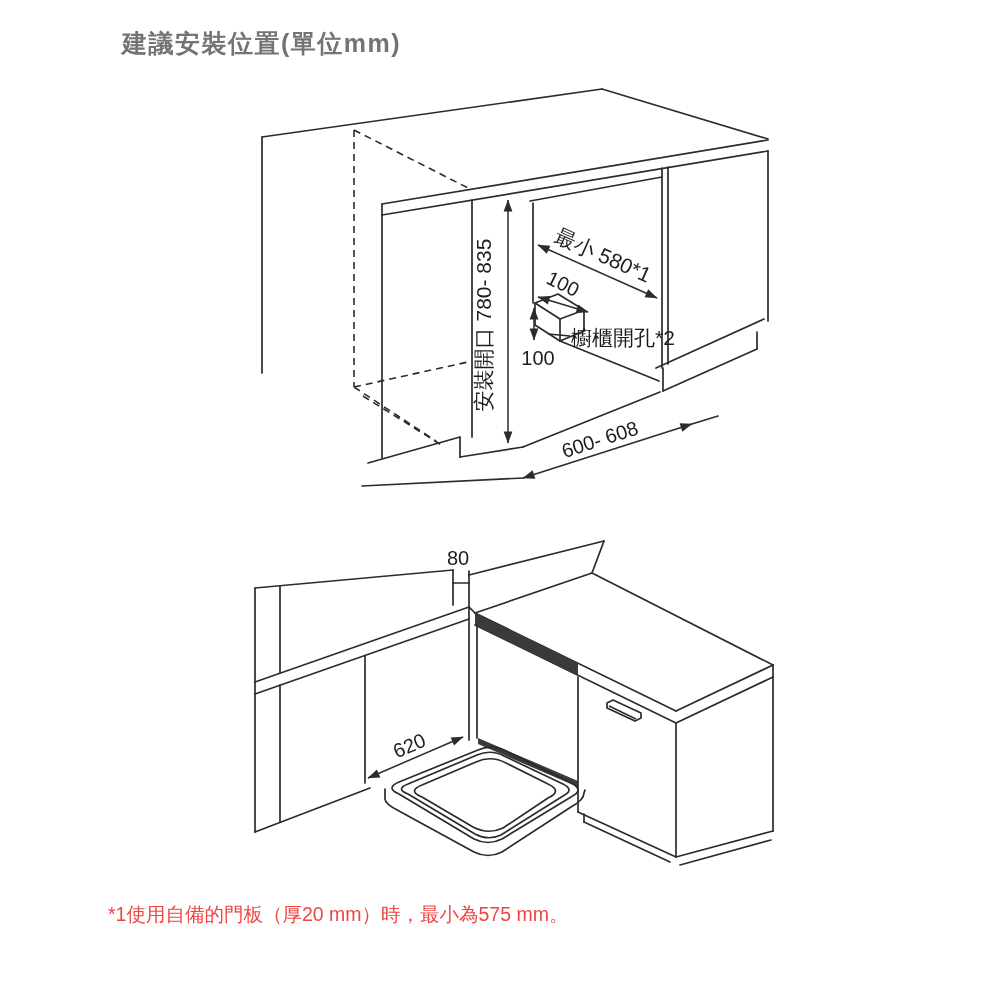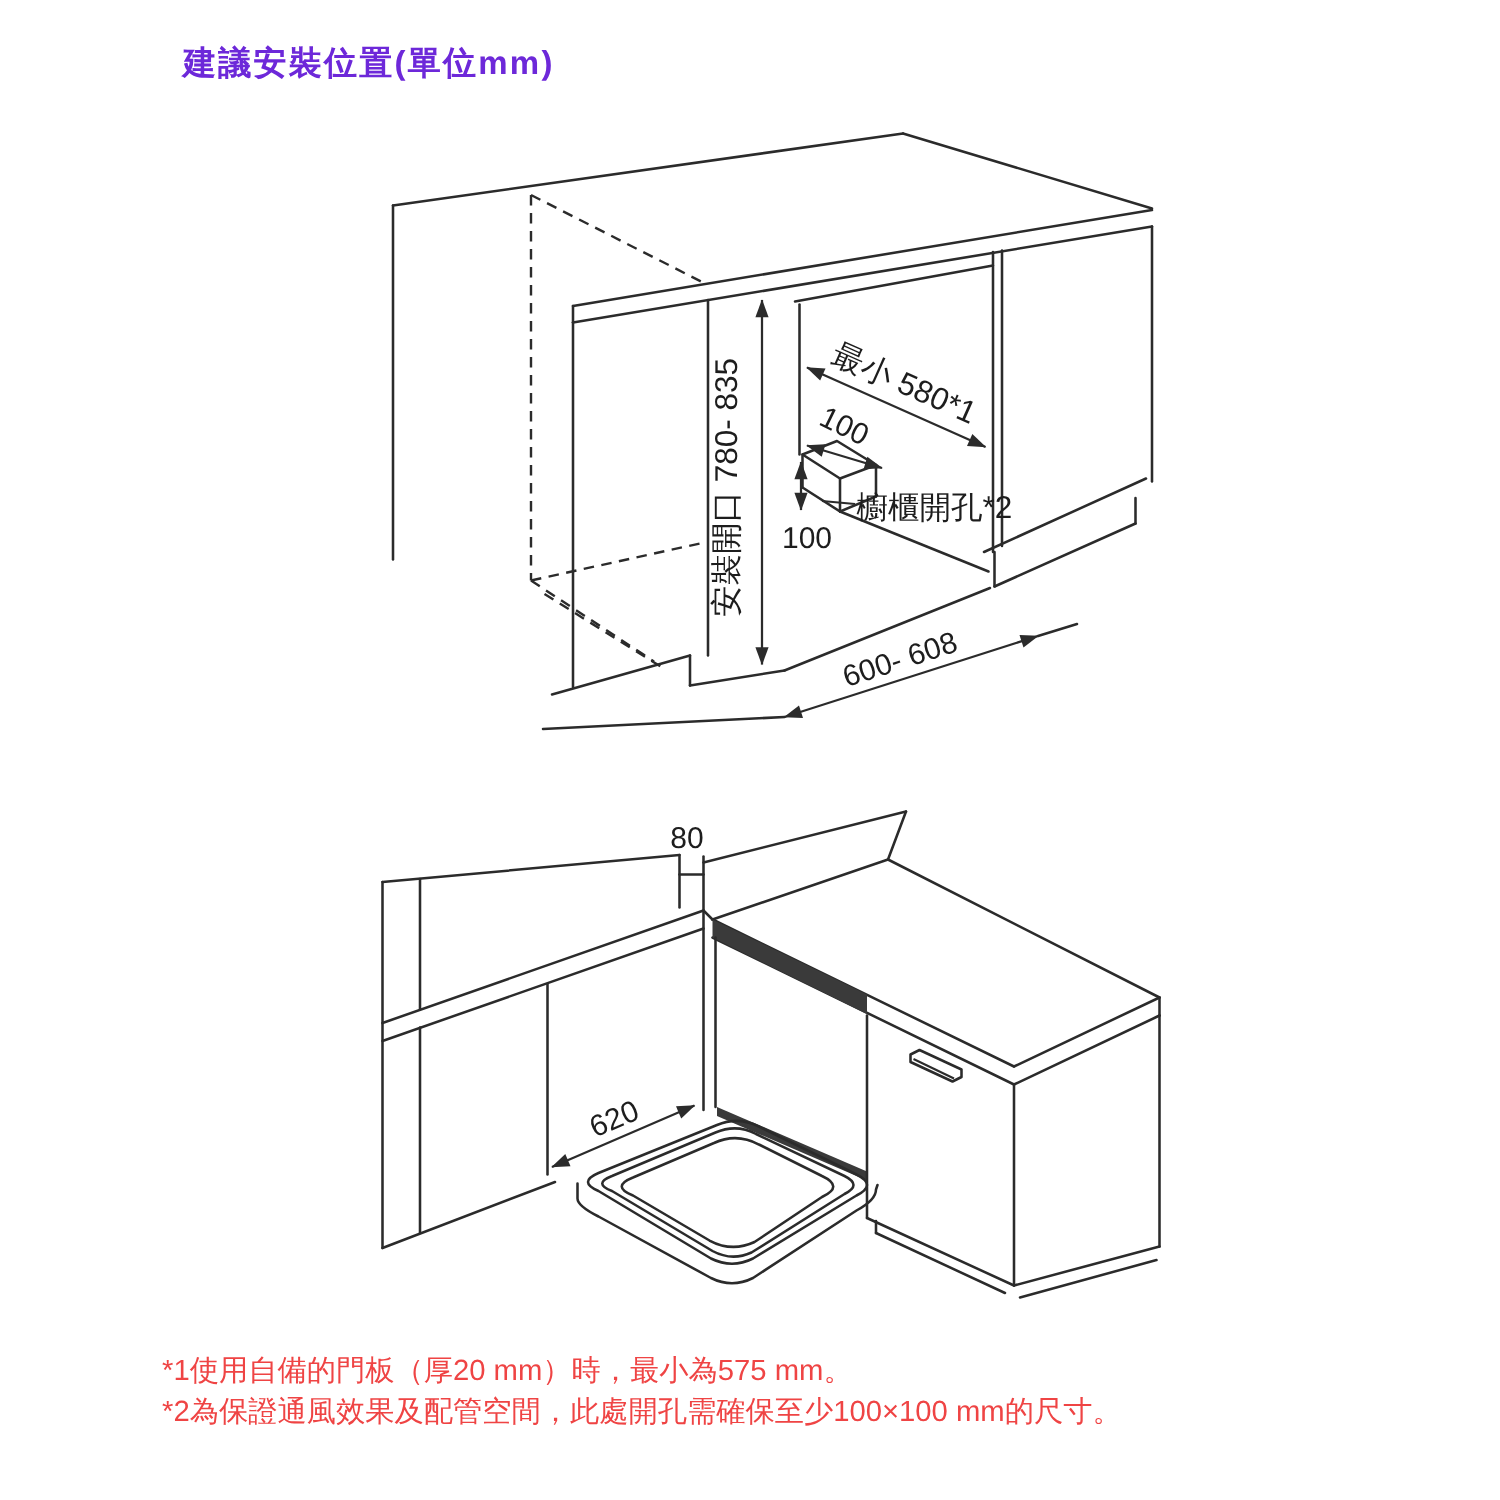--- a/index.html
+++ b/index.html
@@ -1,22 +1,22 @@
 <!DOCTYPE html>
 <html><head>
 <meta charset="utf-8">
 <style>
   html,body{margin:0;padding:0;background:#ffffff;}
   .page{
     position:relative;width:1000px;height:1000px;background:#ffffff;overflow:hidden;
     font-family:"Liberation Sans", sans-serif;color:#1d1d1d;
   }
   .title{
-    position:absolute;left:122px;top:27px;font-size:22px;font-weight:600;
-    letter-spacing:1.5px;color:#6d28d9;white-space:nowrap;
+    position:absolute;left:122px;top:27px;font-size:25px;font-weight:600;
+    letter-spacing:1.5px;color:#737373;white-space:nowrap;
   }
   .footnotes{position:absolute;left:108px;top:901px;font-size:19.5px;line-height:26.5px;color:#ef4444;}
   .footnotes p{margin:0;white-space:nowrap;}
   svg{position:absolute;overflow:visible;}
   #svg-top{left:235px;top:80px;}
   #svg-bottom{left:230px;top:540px;}
   .ln{stroke:#2b2b2b;stroke-width:1.7;fill:none;stroke-linecap:round;stroke-linejoin:round;}
   .thin{stroke:#2b2b2b;stroke-width:1.4;fill:none;}
   .dash{stroke:#2b2b2b;stroke-width:1.6;fill:none;stroke-dasharray:7 5;stroke-linecap:butt;}
   .dim{stroke:#2b2b2b;stroke-width:1.5;fill:none;}
@@ -170,16 +170,15 @@
     </g>
 
     <path class="dim" d="M138,238 L233,197" marker-start="url(#ah-b)" marker-end="url(#ah-b)"></path>
 
     <text class="dlabel" x="228" y="25">80</text>
     <text class="dlabel" x="182" y="212" transform="rotate(-23 182 212)">620</text>
   </svg>
 
   <div class="footnotes">
     <p>*1使用自備的門板（厚20 mm）時，最小為575 mm。</p>
-    <p>*2為保證通風效果及配管空間，此處開孔需確保至少100×100 mm的尺寸。</p>
   </div>
 
 </div>
 
 </body></html>

